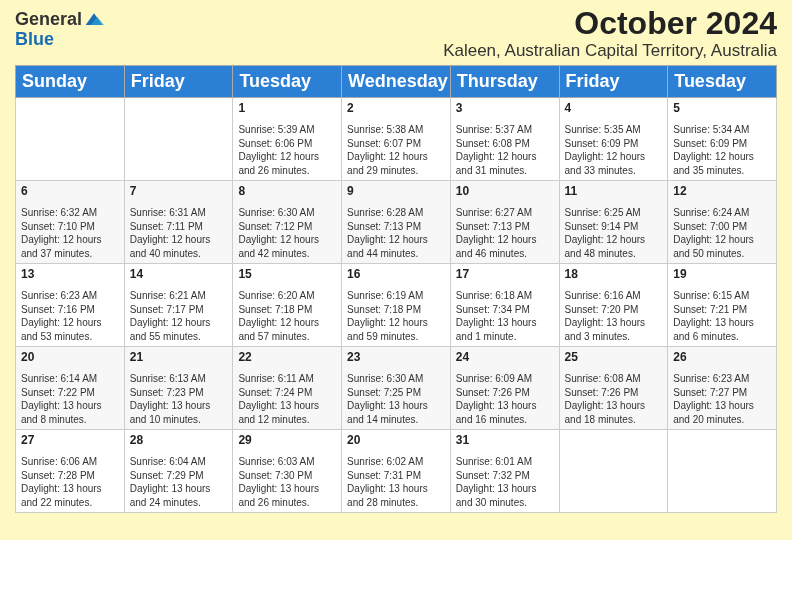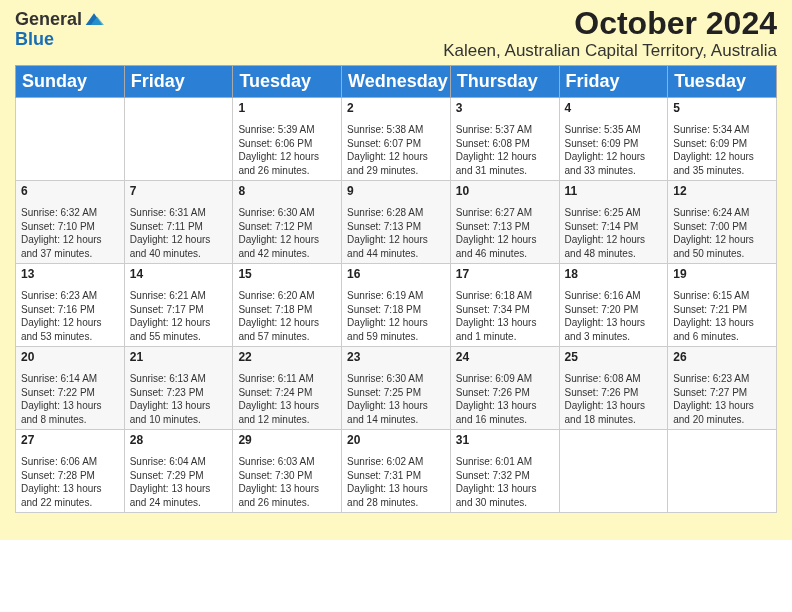--- a/index.html
+++ b/index.html
@@ -203,21 +203,21 @@
           <td>
             <span class="day-num">10</span>
             <div class="day-detail">Sunrise: 6:27 AM
 Sunset: 7:13 PM
 Daylight: 12 hours
 and 46 minutes.</div>
           </td>
           <td>
             <span class="day-num">11</span>
             <div class="day-detail">Sunrise: 6:25 AM
-Sunset: 7:14 PM
+Sunset: 9:14 PM
 Daylight: 12 hours
 and 48 minutes.</div>
           </td>
           <td>
             <span class="day-num">12</span>
             <div class="day-detail">Sunrise: 6:24 AM
 Sunset: 7:00 PM
 Daylight: 12 hours
 and 50 minutes.</div>
           </td>

